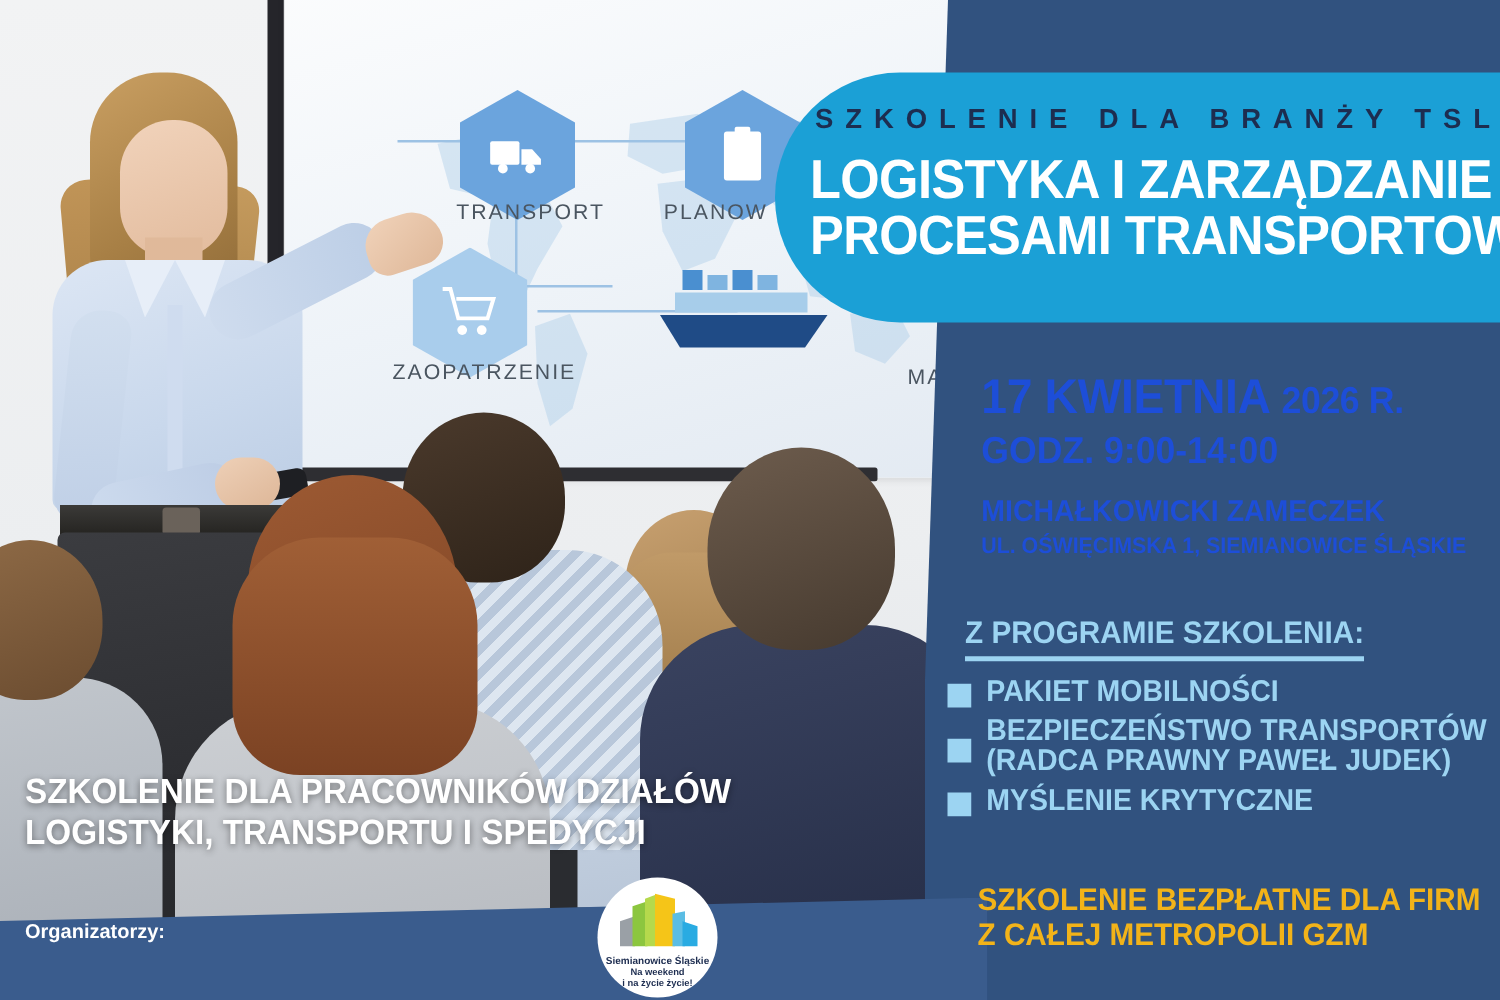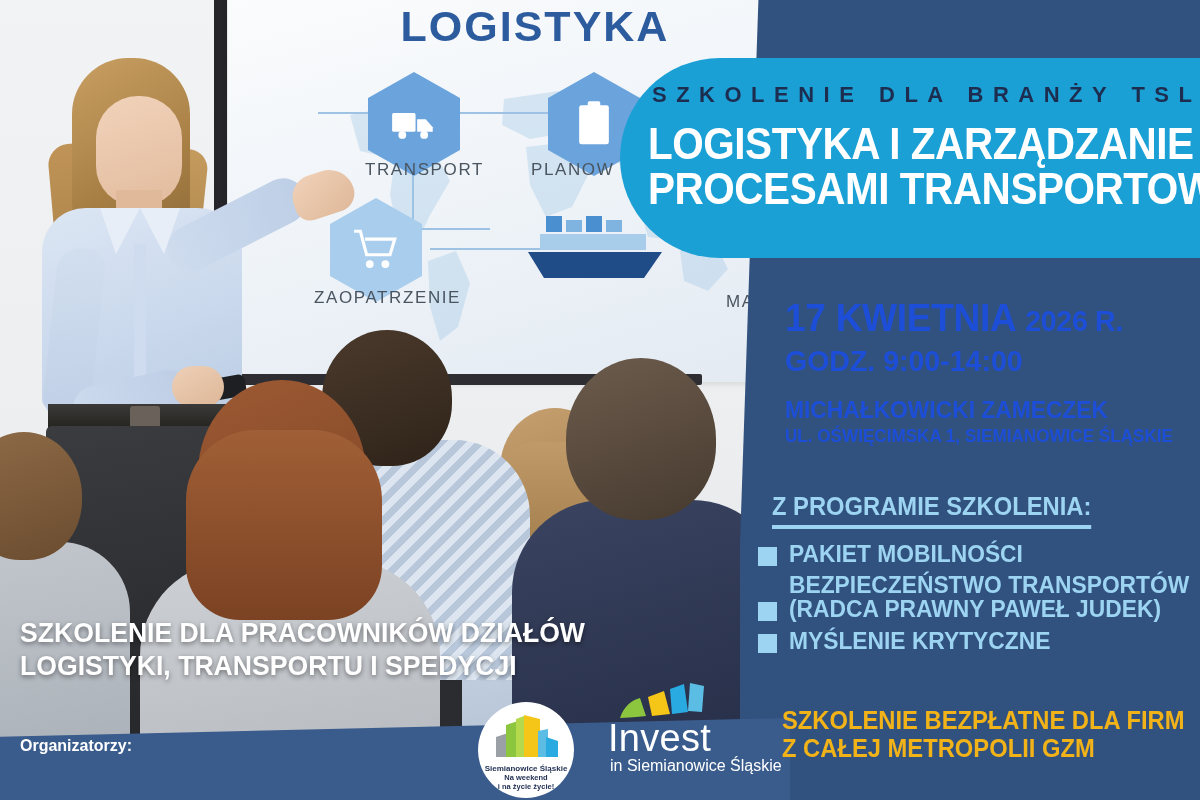--- a/index.html
+++ b/index.html
@@ -252,21 +252,21 @@
 
   .program { position:absolute; left:772px; top:492px; width:425px; }
   .program-title {
     display:inline-block;
     font-size:25px; font-weight:bold; color:#9cd4f2;
     border-bottom:4px solid #9cd4f2; padding-bottom:4px;
     transform:scaleX(.95); transform-origin:left top;
     white-space:nowrap;
   }
   .prog-list { margin-top:12px; }
-  .prog-item { display:flex; align-items:flex-end; margin-top:7px; }
+  .prog-item { display:flex; align-items:center; margin-top:7px; }
   .bullet {
     width:19px; height:19px; background:#9cd4f2; flex:0 0 19px;
     margin-top:6px; margin-right:12px; margin-left:-14px;
   }
   .prog-text {
     color:#9cd4f2; font-weight:bold; font-size:24px; line-height:1.0;
     transform:scaleX(.95); transform-origin:left top;
     white-space:nowrap;
   }
   .prog-text span { display:block; }
@@ -336,21 +336,20 @@
         <path d="M104 110 L146 100 L160 126 L140 160 L122 198 L108 176 L100 140 Z"></path>
         <path d="M138 206 L166 196 L180 228 L168 272 L150 286 L140 252 Z"></path>
         <path d="M214 44 L268 36 L296 52 L286 76 L240 84 L212 70 Z"></path>
         <path d="M236 92 L286 86 L300 116 L282 152 L256 162 L240 130 Z"></path>
         <path d="M300 50 L360 40 L402 60 L414 96 L388 122 L336 116 L308 86 Z"></path>
         <path d="M346 140 L396 134 L412 160 L392 186 L358 182 Z"></path>
         <path d="M390 196 L426 190 L438 214 L418 236 L394 226 Z"></path>
       </g>
     </svg>
 
-    <div class="slide-title">LOGISTYKA</div>
 
     <div class="connector" style="left:318px; top:112px; width:58px; height:2px;"></div>
     <div class="connector" style="left:412px; top:112px; width:2px; height:118px;"></div>
     <div class="connector" style="left:412px; top:228px; width:78px; height:2px;"></div>
     <div class="connector" style="left:460px; top:112px; width:118px; height:2px;"></div>
     <div class="connector" style="left:430px; top:248px; width:160px; height:2px;"></div>
 
     <div class="hex" style="left:368px; top:72px;">
       <svg viewBox="0 0 64 64">
         <rect x="4" y="18" width="30" height="24" rx="2"></rect>
@@ -501,26 +500,14 @@
       <polygon points="38,46 38,8 46,5 46,46" fill="#b5d94c"></polygon>
       <polygon points="46,46 46,4 62,8 62,46" fill="#f5c518"></polygon>
       <polygon points="60,46 60,20 70,18 70,46" fill="#5bbde4"></polygon>
       <polygon points="68,46 68,26 80,30 80,46" fill="#29abe2"></polygon>
     </svg>
     <div class="badge-t1">Siemianowice Śląskie</div>
     <div class="badge-t2">Na weekend</div>
     <div class="badge-t3">i na życie życie!</div>
   </div>
 
-  <div class="invest">
-    <div class="invest-fan">
-      <svg viewBox="0 0 120 48" style="width:120px;height:48px;">
-        <path d="M6 46 C10 34 18 28 26 26 L32 44 C26 45 20 45 6 46 Z" fill="#8cc63f"></path>
-        <polygon points="34,25 50,19 56,42 38,44" fill="#f5c518"></polygon>
-        <polygon points="56,17 70,12 74,40 58,42" fill="#29abe2"></polygon>
-        <polygon points="76,11 90,14 88,40 74,39" fill="#5bbde4"></polygon>
-      </svg>
-    </div>
-    <div class="invest-name">Invest</div>
-    <div class="invest-sub">in Siemianowice Śląskie</div>
-  </div>
 
 </div>
 
 </body></html>

